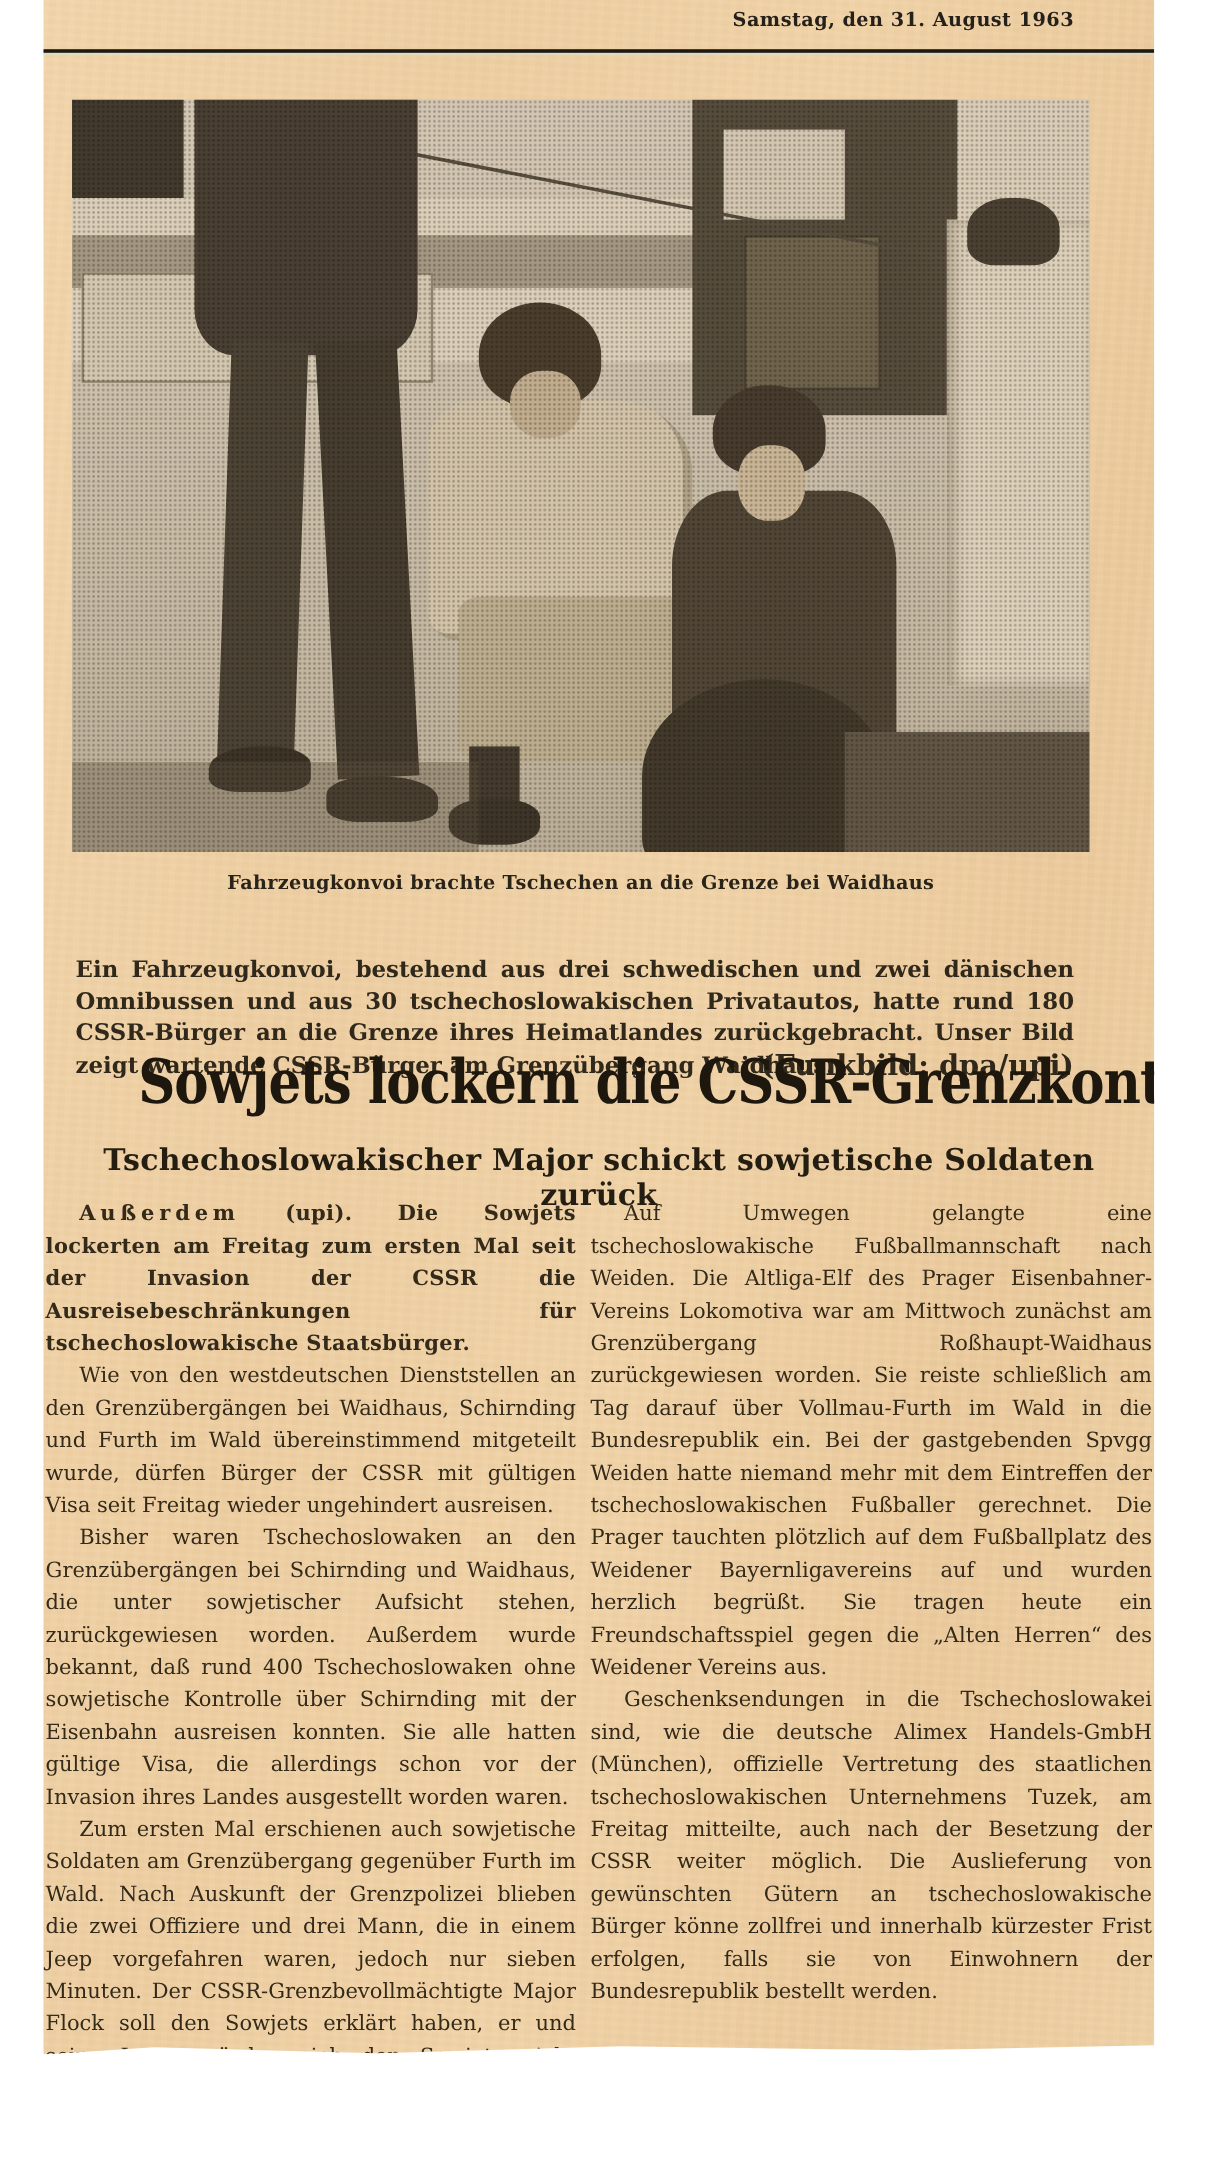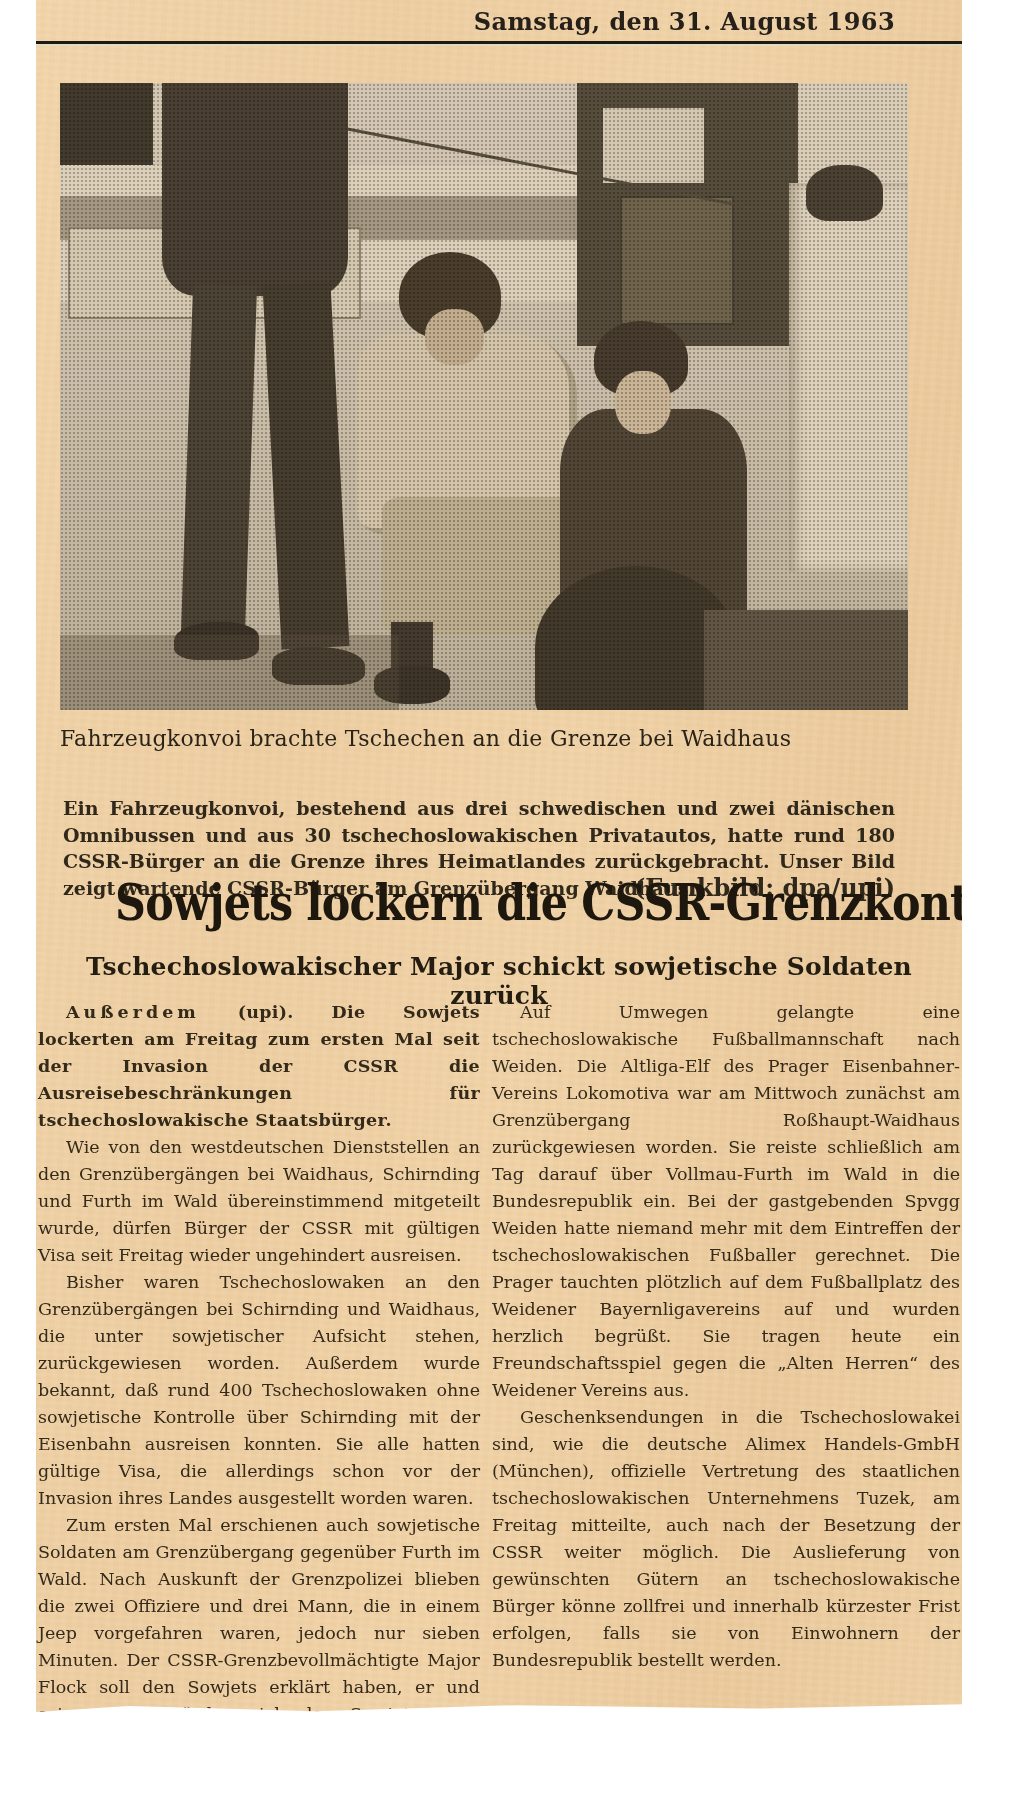--- a/index.html
+++ b/index.html
@@ -17,21 +17,21 @@
   }
   .grain{
     position:absolute;inset:0;pointer-events:none;opacity:.35;
     background:
       repeating-linear-gradient(3deg,rgba(255,255,255,.06) 0 3px,rgba(120,80,30,.035) 3px 7px),
       repeating-linear-gradient(93deg,rgba(255,255,255,.04) 0 5px,rgba(110,70,25,.03) 5px 11px);
   }
   
   .date-line{
     position:absolute;top:7px;right:67px;
-    font-size:24px;font-weight:bold;color:#25201a;letter-spacing:.4px;
+    font-size:16px;font-weight:bold;color:#25201a;letter-spacing:.4px;
   }
   .top-rule{
     position:absolute;top:41px;left:0;right:0;height:3px;background:#1d1a14;
     box-shadow:0 2px 0 rgba(210,230,215,.5);
   }
   
   .photo{
     position:absolute;top:83px;left:24px;width:848px;height:627px;
     background:linear-gradient(180deg,#cfc8ba 0%,#c6bfb0 40%,#bcb4a4 75%,#b1a998 100%);
     overflow:hidden;
@@ -67,22 +67,22 @@
   .ph-ground-shadow{left:0;top:88%;width:40%;height:12%;background:rgba(70,62,50,.35);}
   .ph-halftone{
     left:0;top:0;width:100%;height:100%;
     background-image:radial-gradient(rgba(35,28,18,.28) 1px,rgba(255,255,255,0) 1.2px);
     background-size:4px 4px;
     mix-blend-mode:multiply;
   }
   .ph-sepia{left:0;top:0;width:100%;height:100%;background:rgba(235,200,150,.16);}
   
   .caption-title{
-    position:absolute;top:726px;left:24px;width:848px;text-align:left;
-    font-size:22px;font-weight:normal;color:#2a2318;letter-spacing:.3px;
+    position:absolute;top:726px;left:24px;width:848px;text-align:center;
+    font-size:16px;font-weight:bold;color:#2a2318;letter-spacing:.3px;
   }
   .caption-body{
     position:absolute;top:764px;left:27px;width:832px;
     font-size:19px;line-height:26.5px;font-weight:bold;color:#30281b;
     text-align:justify;
     margin-top:31px;
   }
   .caption-credit{
     position:absolute;right:0;bottom:0;font-weight:bold;font-size:24px;color:#30281b;
   }

